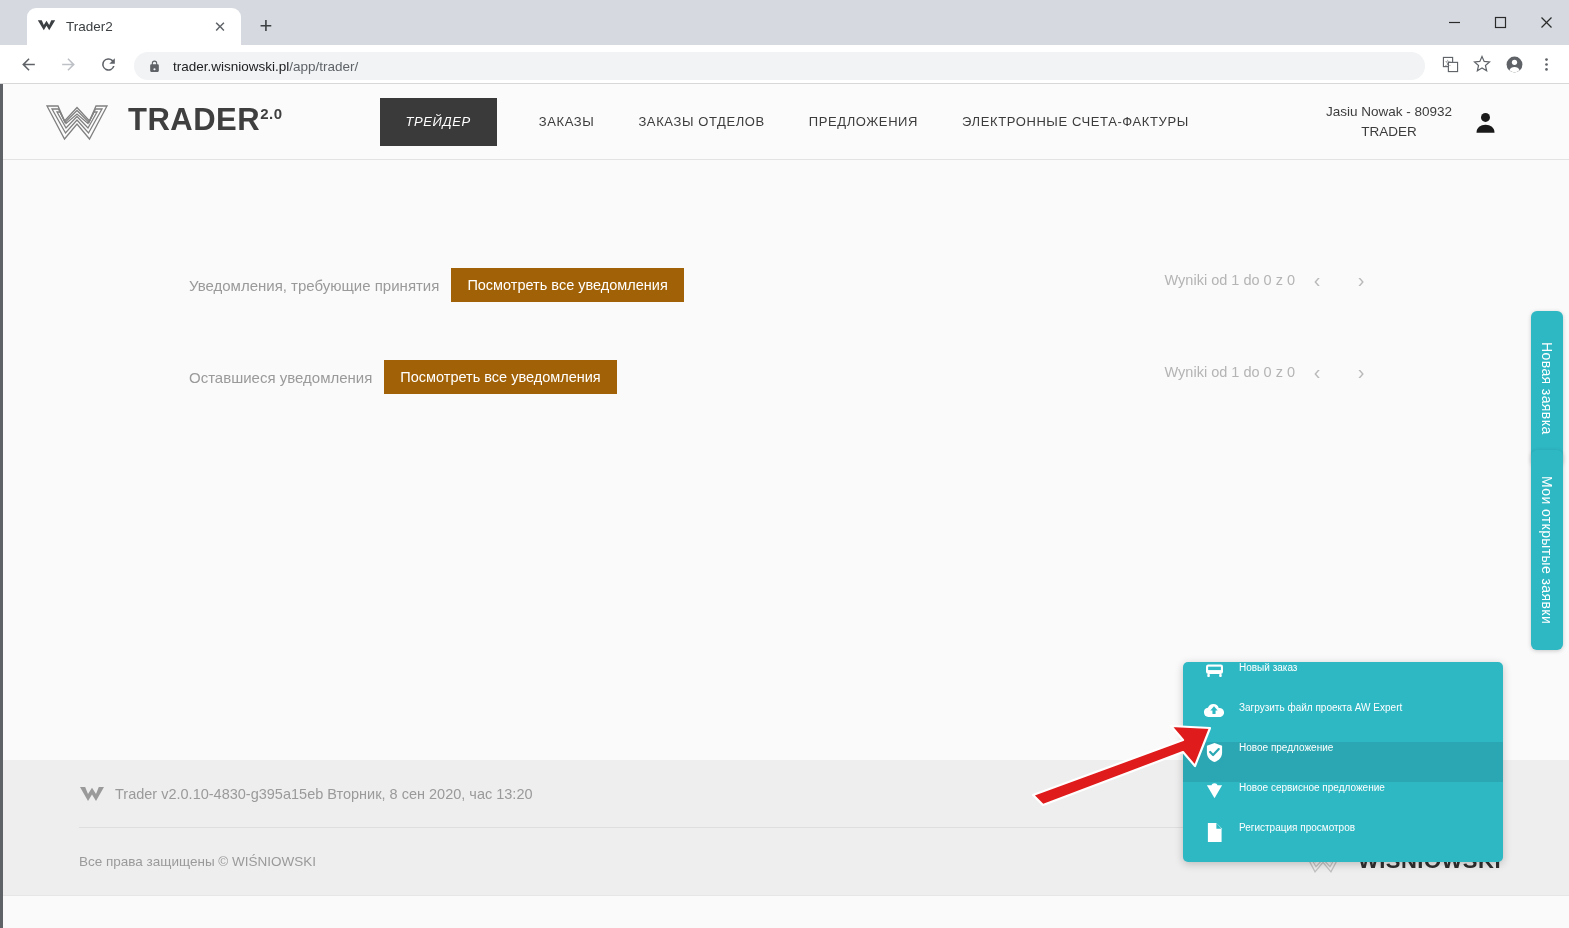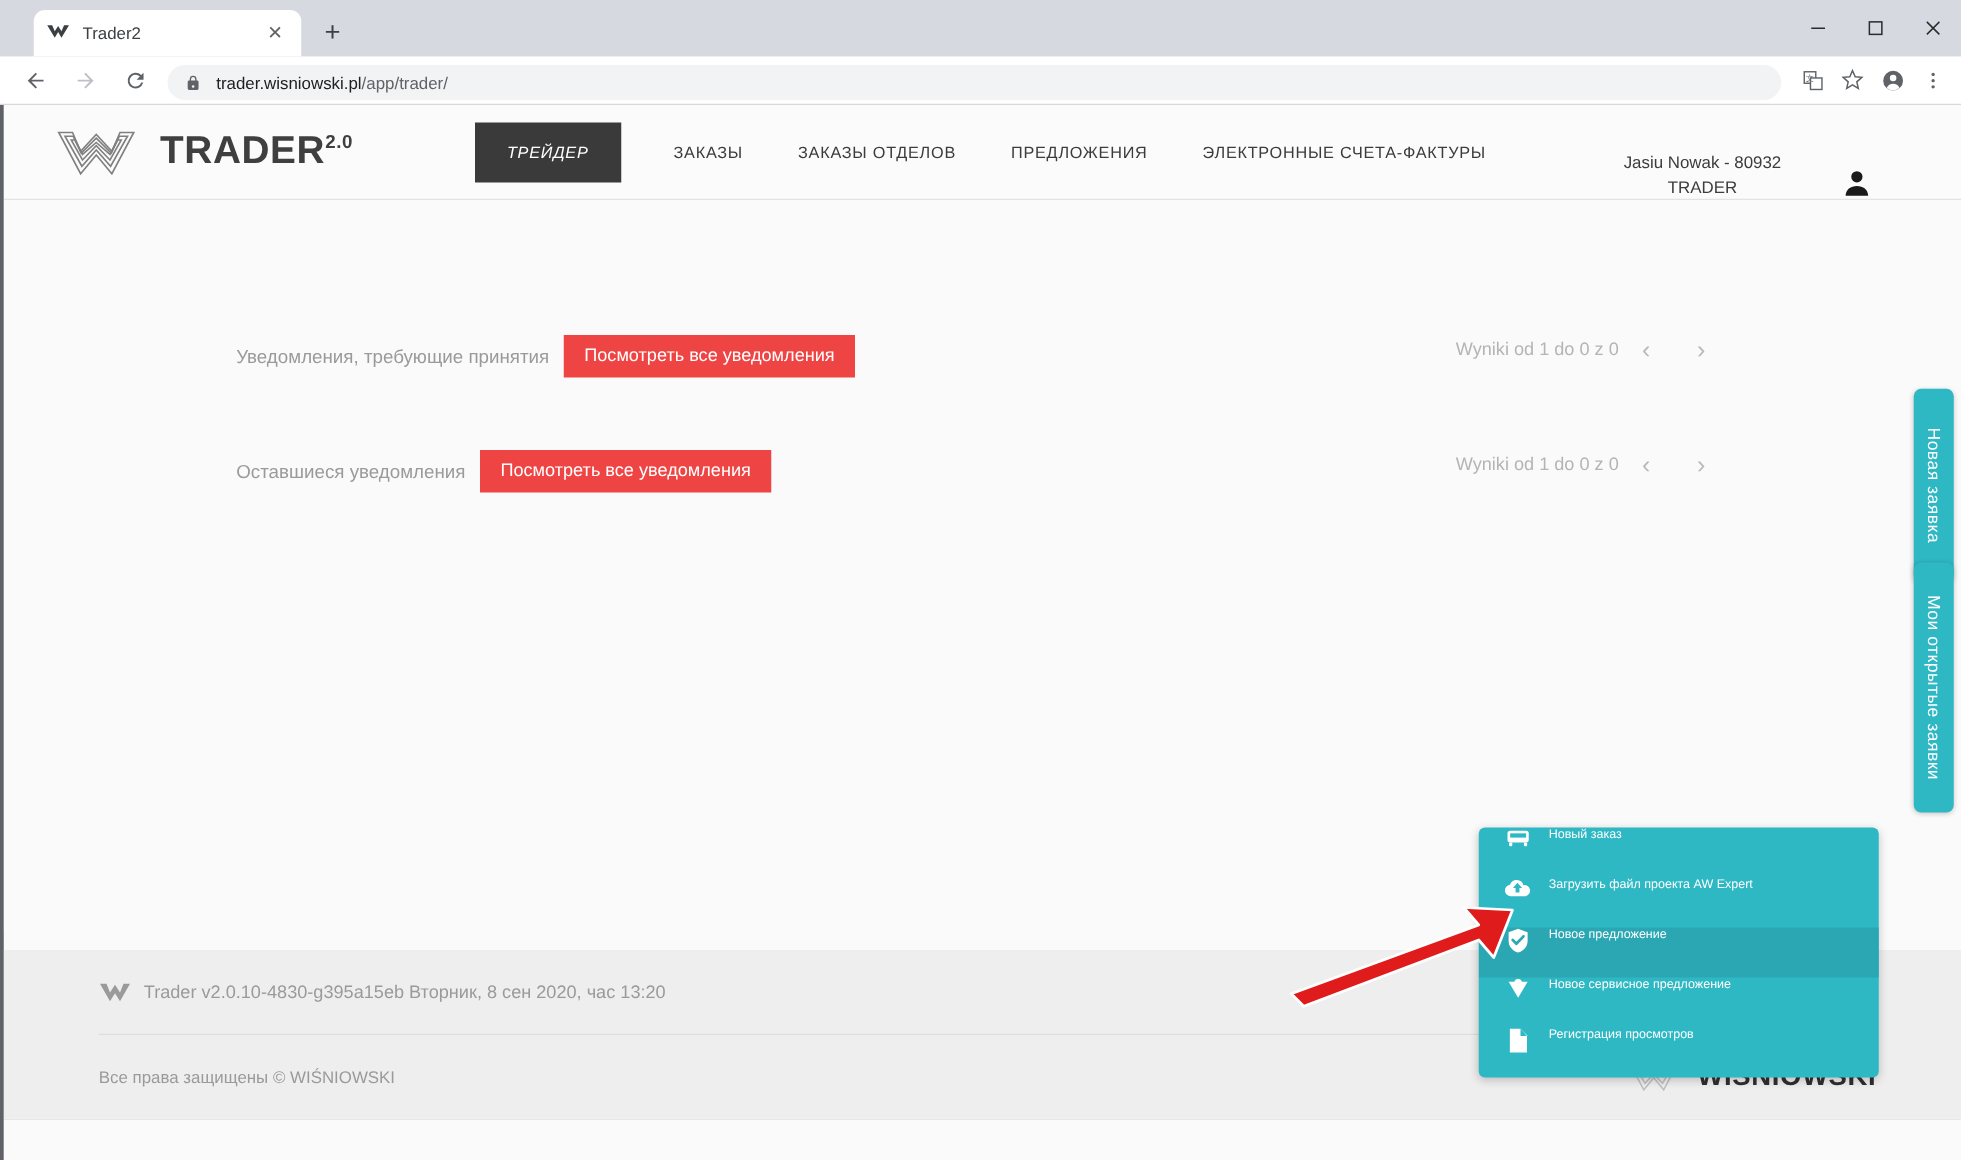--- a/index.html
+++ b/index.html
@@ -97,40 +97,40 @@
   }
   .navitem.active {
     background: #3a3a3a; color: #ffffff;
     height: 48px; display: flex; align-items: center; padding: 0 26px;
     margin-right: 20px;
     font-style: italic;
   }
 
   .userblock {
     position: absolute; right: 70px; top: 0; height: 76px;
-    display: flex; align-items: flex-end; gap: 27px;
+    display: flex; align-items: center;
   }
   .usertext { text-align: center; font-size: 13.5px; color: #3c3c3c; line-height: 1.5; }
   .avatar { margin-left: 20px; color: #1a1a1a; display: flex; }
   .helpbtn {
     position: absolute; right: 12px; top: 85px;
     width: 42px; height: 42px; border-radius: 50%;
     background: #2eb8c4; color: #ffffff;
     display: flex; align-items: center; justify-content: center;
     font-size: 21px; font-weight: bold; box-shadow: 0 1px 4px rgba(0,0,0,.25);
   }
 
   
   .content { position: relative; height: 586px; background: #fafafa; }
   .notif-row {
     display: flex; align-items: center; position: absolute;
   }
   .notif-label { font-size: 15px; color: #9a9a9a; margin-right: 12px; }
   .btn-teal {
-    background: #ef4444; color: #ffffff; font-size: 14.5px;
+    background: #a16207; color: #ffffff; font-size: 14.5px;
     padding: 9px 16px; border: none; white-space: nowrap;
   }
   .empty-msg {
     position: absolute; left: 186px; top: 240px;
     font-size: 19px; color: #3a3a3a;
   }
   .pager { position: absolute; display: flex; align-items: center; }
   .pager-text { font-size: 14.5px; color: #b4b4b4; }
   .pager-arrow {
     font-size: 20px; color: #b9b9b9; width: 44px; text-align: center; line-height: 1;

